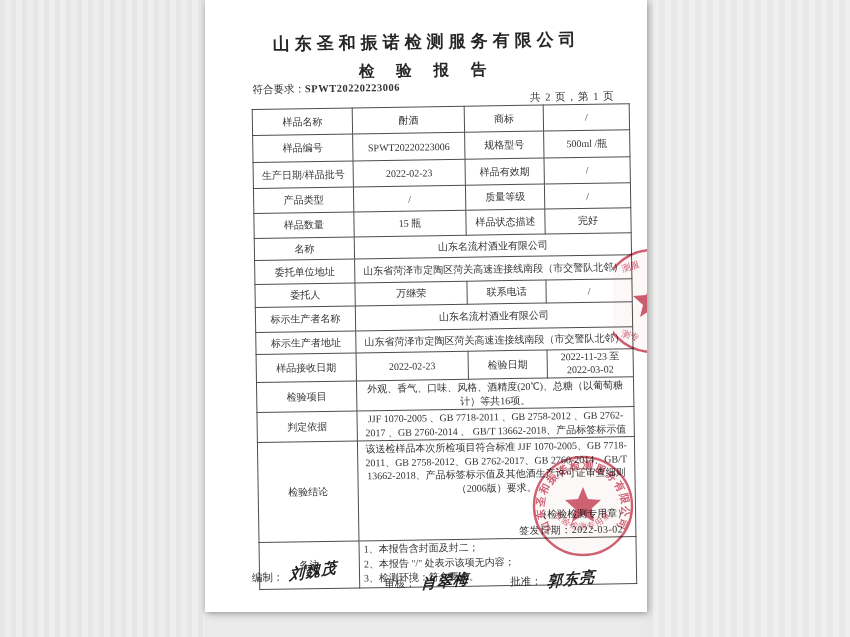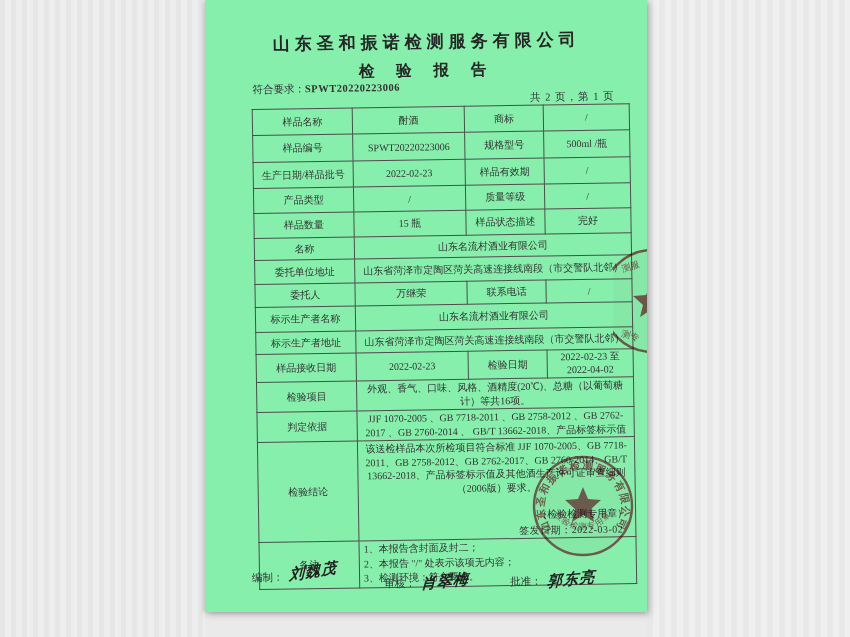--- a/index.html
+++ b/index.html
@@ -11,21 +11,21 @@
   .bg-stripes{
     position:absolute;left:0;top:0;width:205px;height:637px;
     background:repeating-linear-gradient(90deg,#e6e6e6 0 5px,#eee 5px 11px);
   }
   .bg-right{
     position:absolute;left:647px;top:0;right:0;height:637px;
     background:repeating-linear-gradient(90deg,#e8e8e8 0 6px,#efefef 6px 12px);
   }
   .page{
     position:absolute;left:205px;top:0;width:442px;height:612px;
-    background:#86efac;
+    background:#ffffff;
     box-shadow:2px 2px 7px rgba(0,0,0,.28), -1px 0 4px rgba(0,0,0,.15);
     overflow:hidden;
     text-decoration:underline;
   }
   .tilt{position:absolute;inset:0;transform:rotate(-0.9deg);transform-origin:55% 0;color:#3a3a3a;}
   .company-title{
     margin:30px 0 0 0;text-align:center;font-size:17px;font-weight:bold;
     letter-spacing:5px;color:#262626;white-space:nowrap;
   }
   .report-title{
@@ -145,22 +145,22 @@
         </tr>
         <tr style="height:22px">
           <td>标示生产者地址</td>
           <td colspan="3">山东省菏泽市定陶区菏关高速连接线南段（市交警队北邻）</td>
         </tr>
         <tr style="height:26px">
           <td>样品接收日期</td>
           <td>2022-02-23</td>
           <td>检验日期</td>
           <td>
-            <div class="two-line">2022-02-23 至</div>
-            <div class="two-line">2022-04-02</div>
+            <div class="two-line">2022-11-23 至</div>
+            <div class="two-line">2022-03-02</div>
           </td>
         </tr>
         <tr style="height:30px">
           <td>检验项目</td>
           <td colspan="3" class="lt">外观、香气、口味、风格、酒精度(20℃)、总糖（以葡萄糖计）等共16项。</td>
         </tr>
         <tr style="height:29px">
           <td>判定依据</td>
           <td colspan="3" class="lt">JJF 1070-2005 、GB 7718-2011 、GB 2758-2012 、GB 2762-2017 、GB 2760-2014 、 GB/T 13662-2018、产品标签标示值</td>
         </tr>

